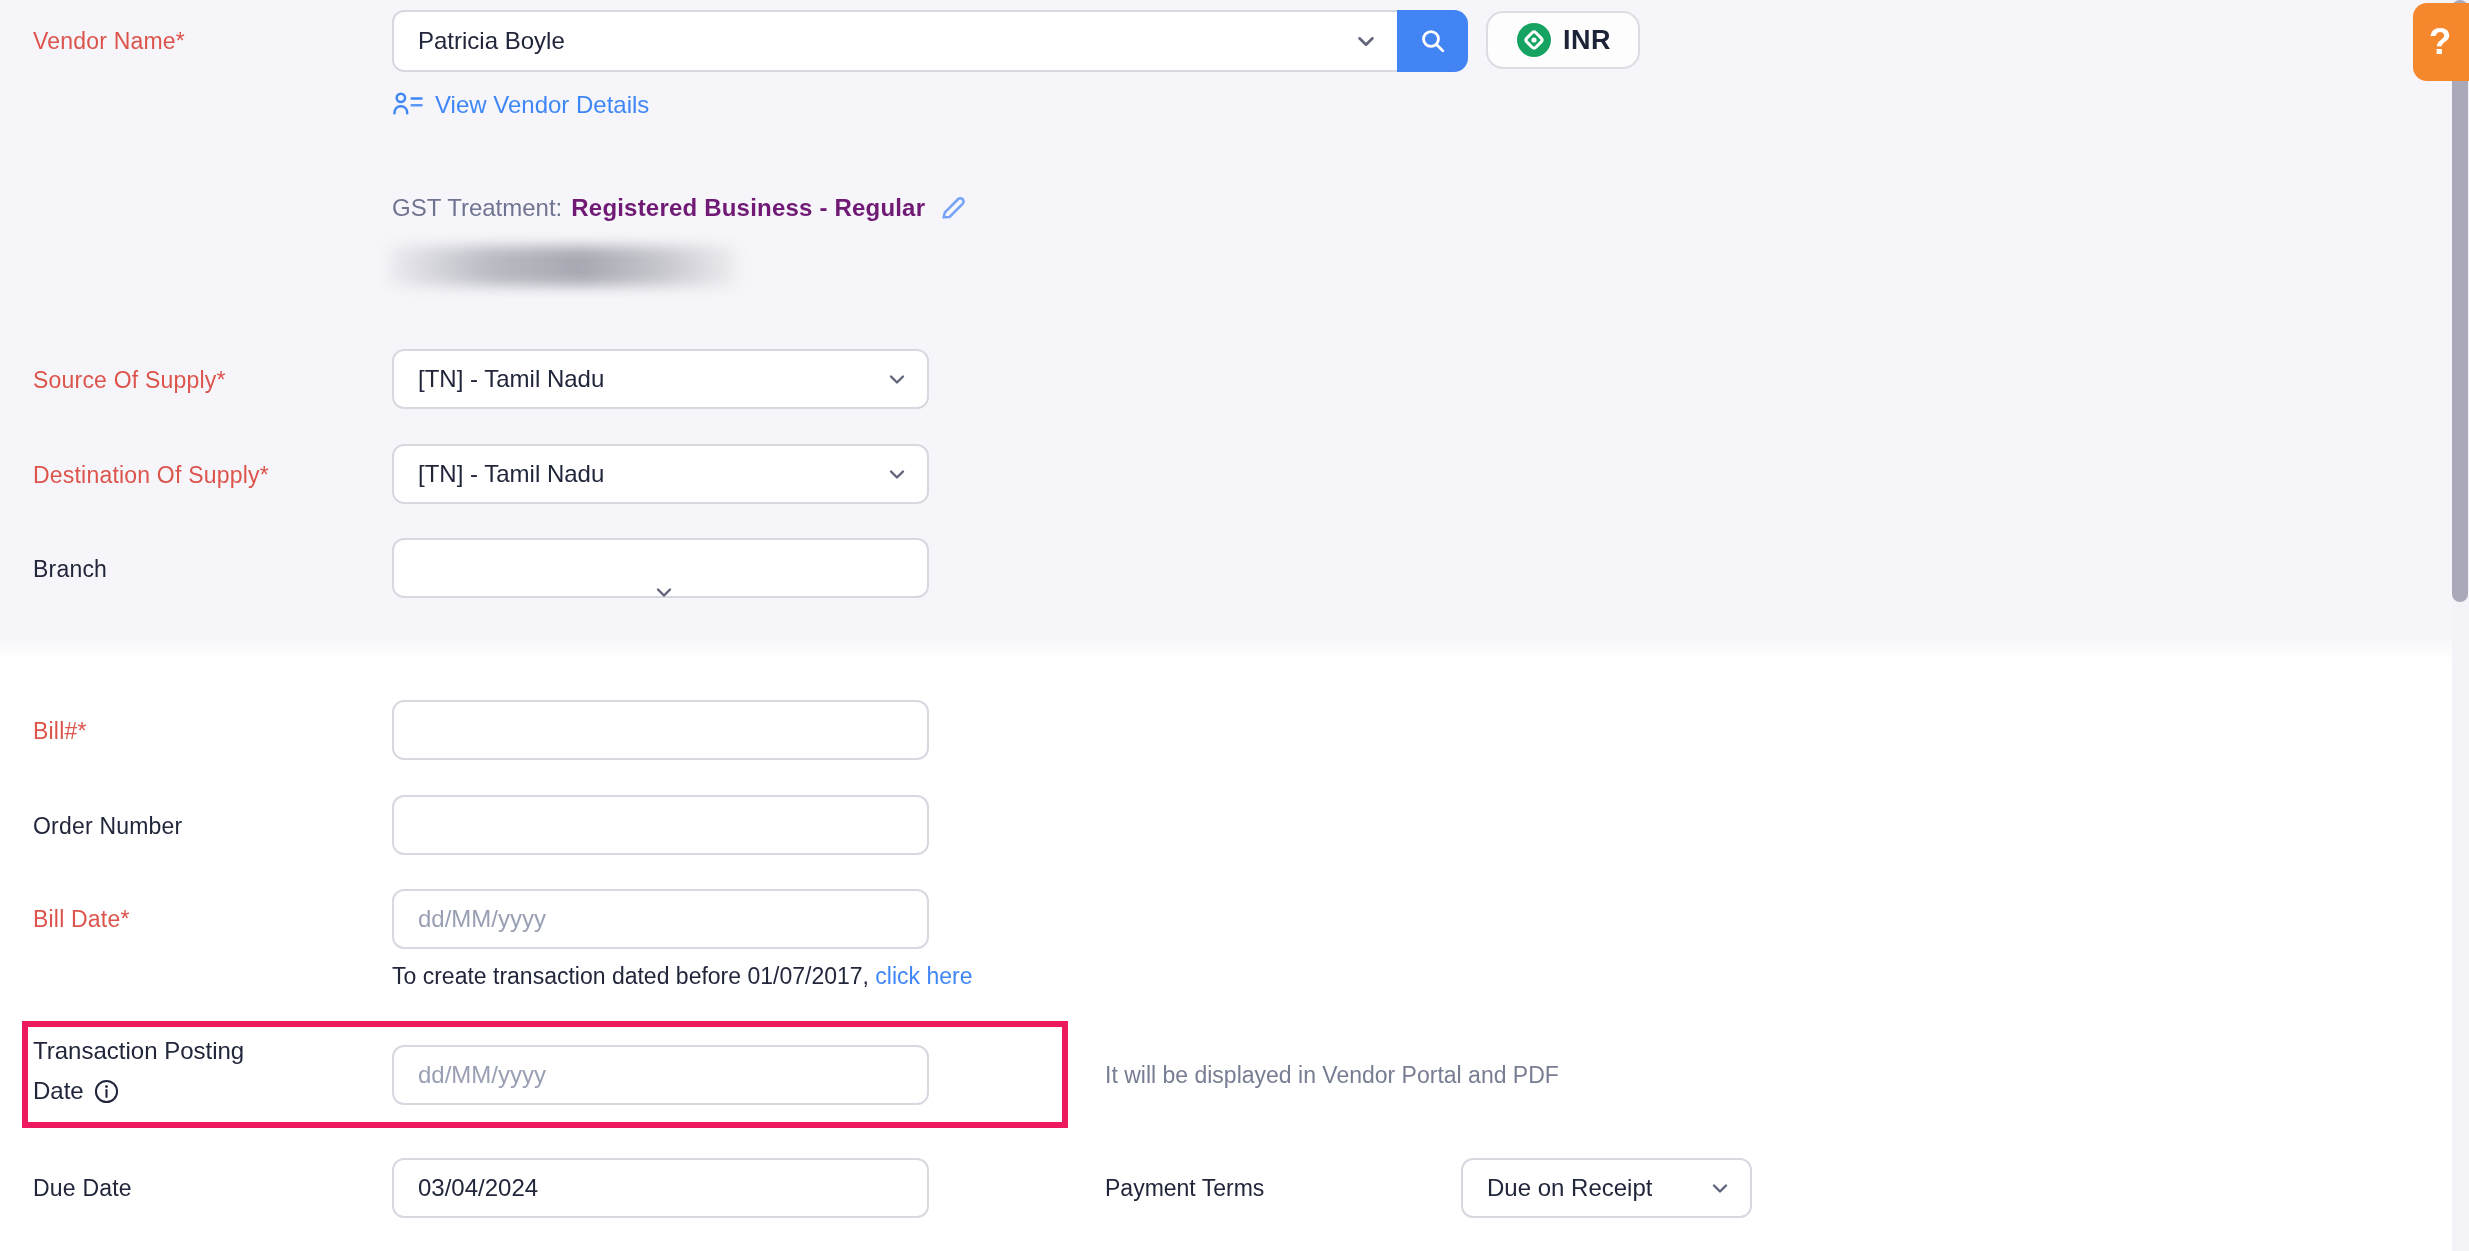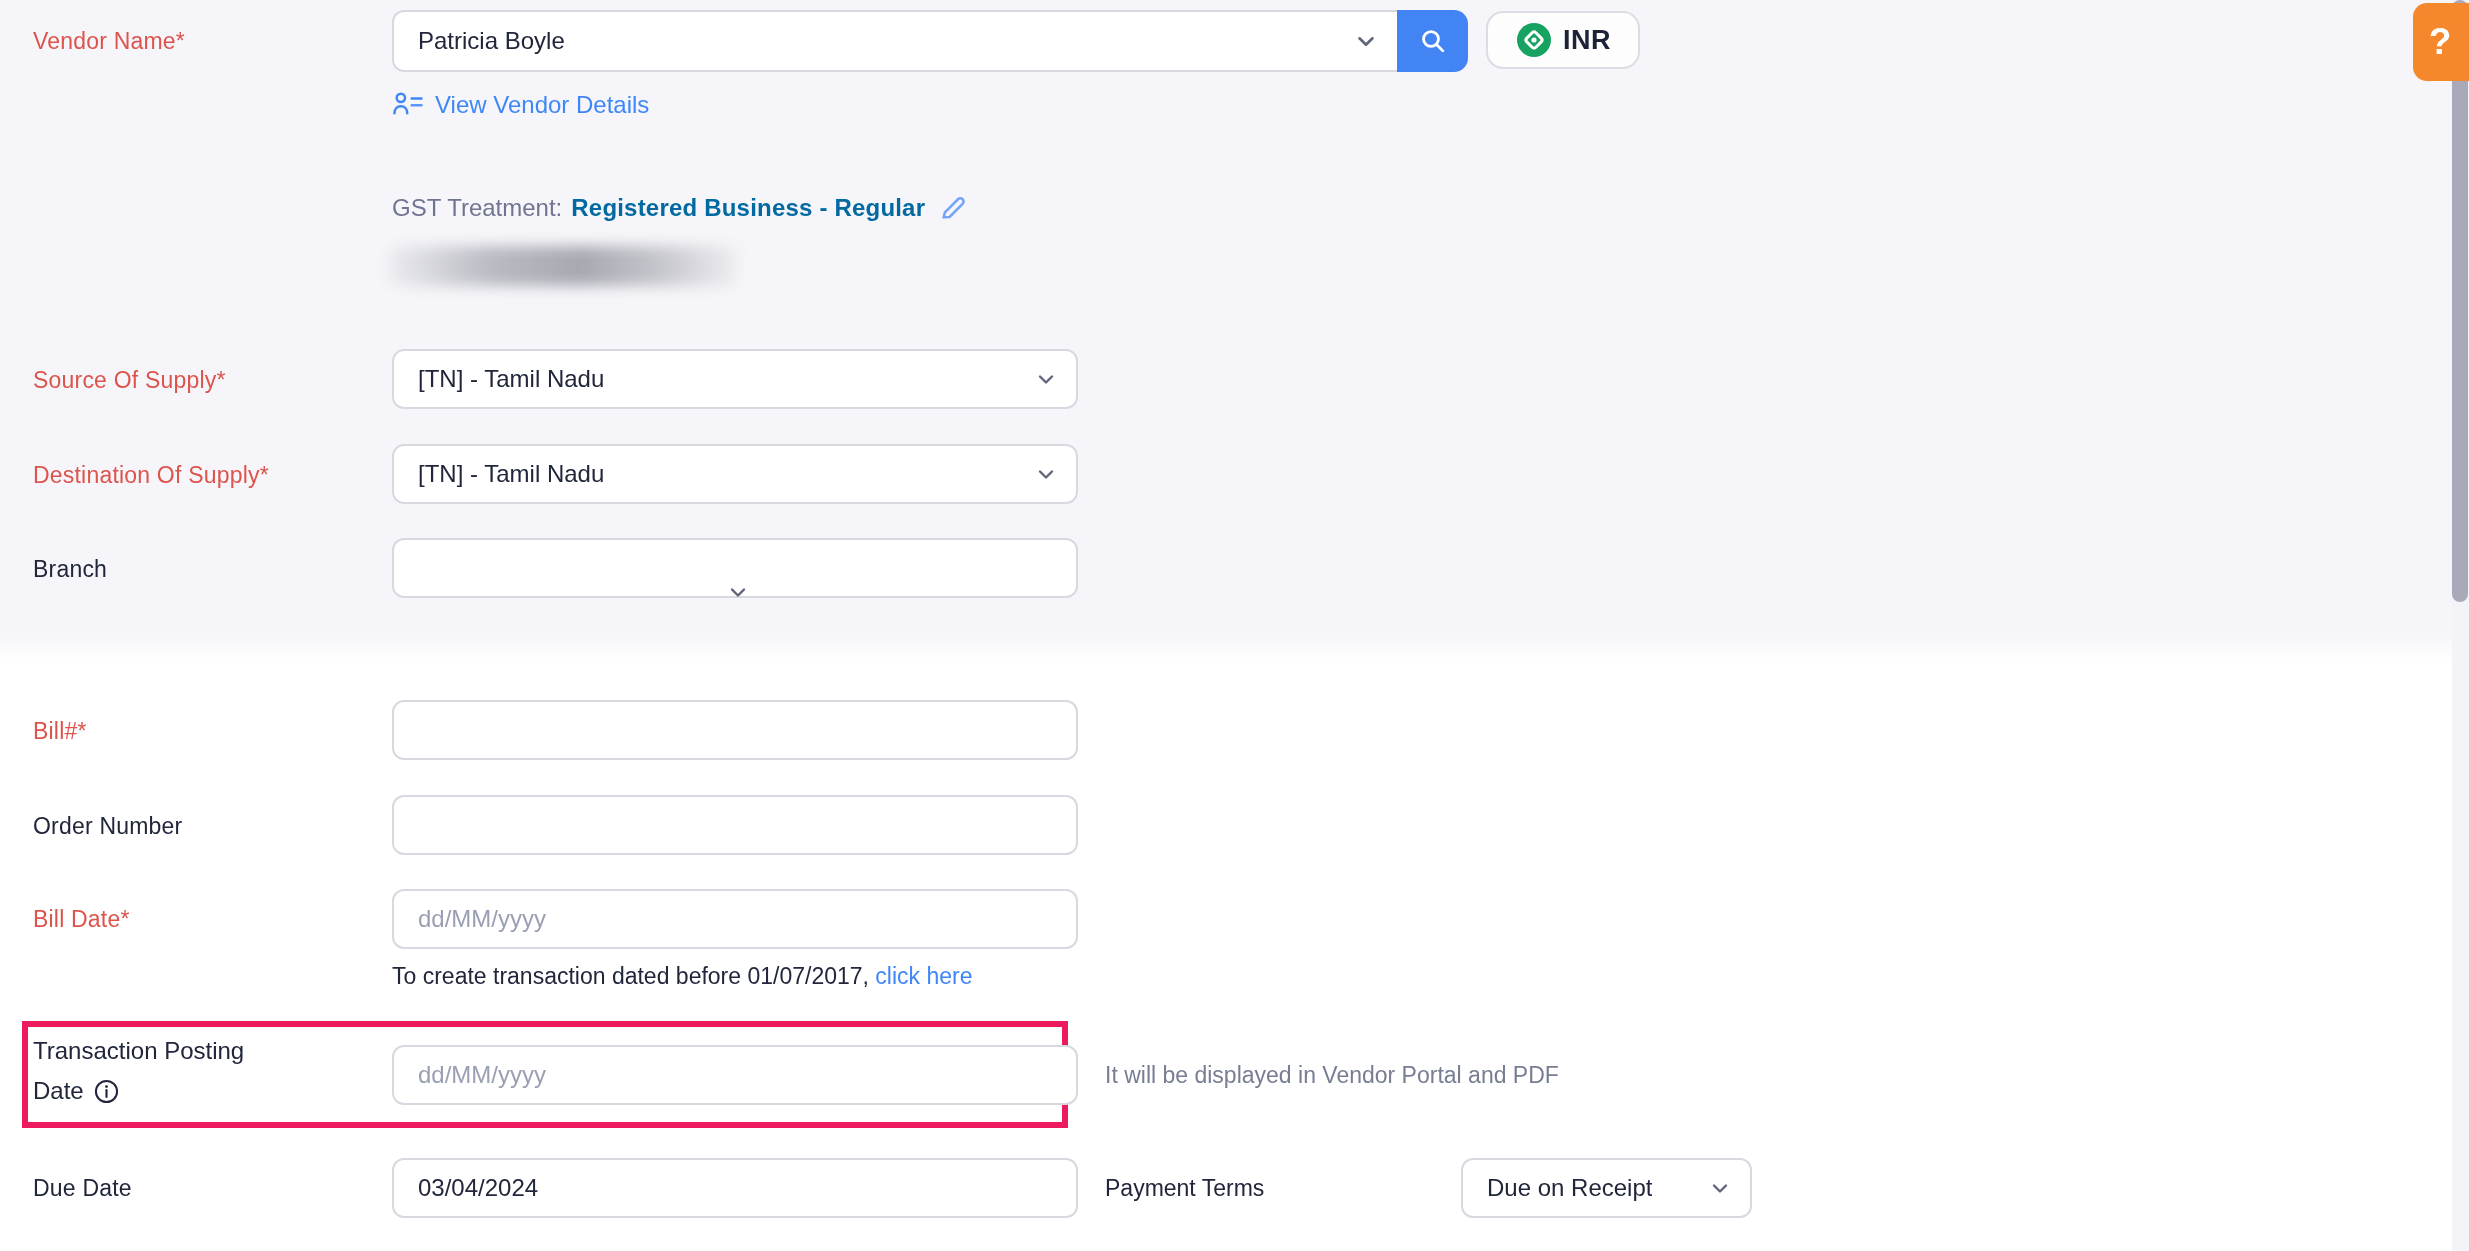--- a/index.html
+++ b/index.html
@@ -15,21 +15,21 @@
     background:linear-gradient(to bottom,#f6f6fa 0px,#f6f6fa 636px,rgba(246,246,250,0) 660px);
   }
 
   .flabel{
     position:absolute; left:33px; font-size:23px; color:#21263b;
     letter-spacing:.2px; white-space:nowrap;
   }
   .flabel.req{ color:#dc544c; }
 
   .tinput, .combo{
-    position:absolute; left:392px; width:686px; height:60px;
+    position:absolute; left:392px; width:537px; height:60px;
     background:#fff; border:2px solid #d8d8e1; border-radius:12px;
     font-family:"Liberation Sans", sans-serif;
     font-size:24px; color:#21263b; padding:0 24px;
   }
   .tinput::placeholder{ color:#9aa0b4; opacity:1; }
 
   .combo{ display:flex; align-items:center; justify-content:space-between; cursor:pointer; padding-right:18px;gap:40px; }
   .combo .cval{ white-space:nowrap; overflow:hidden; }
 
   .chev{ flex:0 0 auto; }
@@ -51,21 +51,21 @@
   .vendor-link{
     position:absolute; left:392px; top:89px; display:flex; align-items:flex-end; gap:11px;
     color:#3f87f6; font-size:24px; text-decoration:none; cursor:pointer;
   }
 
   .gst-row{
     position:absolute; left:392px; top:193px; display:flex; align-items:center; gap:9px;
     font-size:24px;
   }
   .gst-row .gst-label{ color:#6f7490; }
-  .gst-row .gst-value{ color:#0369a1; font-weight:700; letter-spacing:.2px; }
+  .gst-row .gst-value{ color:#701a75; font-weight:700; letter-spacing:.2px; }
   .gst-row .edit{ cursor:pointer; margin-left:4px; display:flex; }
 
   .blur-bar{
     position:absolute; left:388px; top:246px; width:350px; height:40px; border-radius:8px;
     background:linear-gradient(90deg,#ececf1 0%,#b9bac2 30%,#a7a8b1 55%,#c6c6cd 78%,#eeeef2 100%);
     filter:blur(7px);
   }
 
   .helper-line{
     position:absolute; left:392px; top:963px; font-size:23px; color:#21263b; white-space:nowrap;

